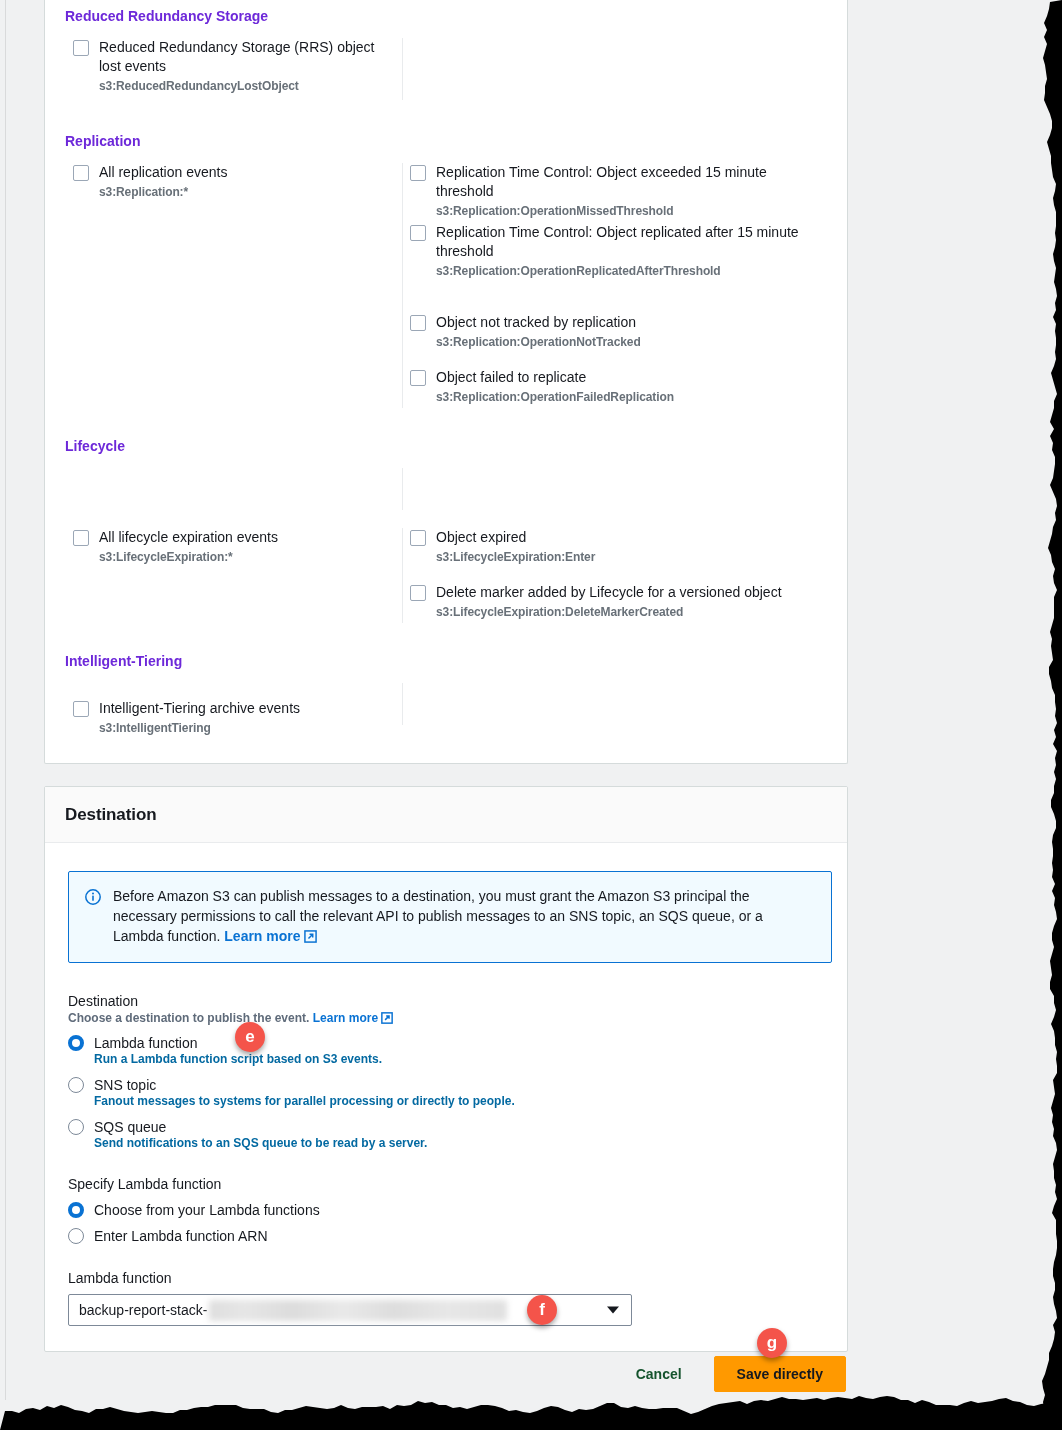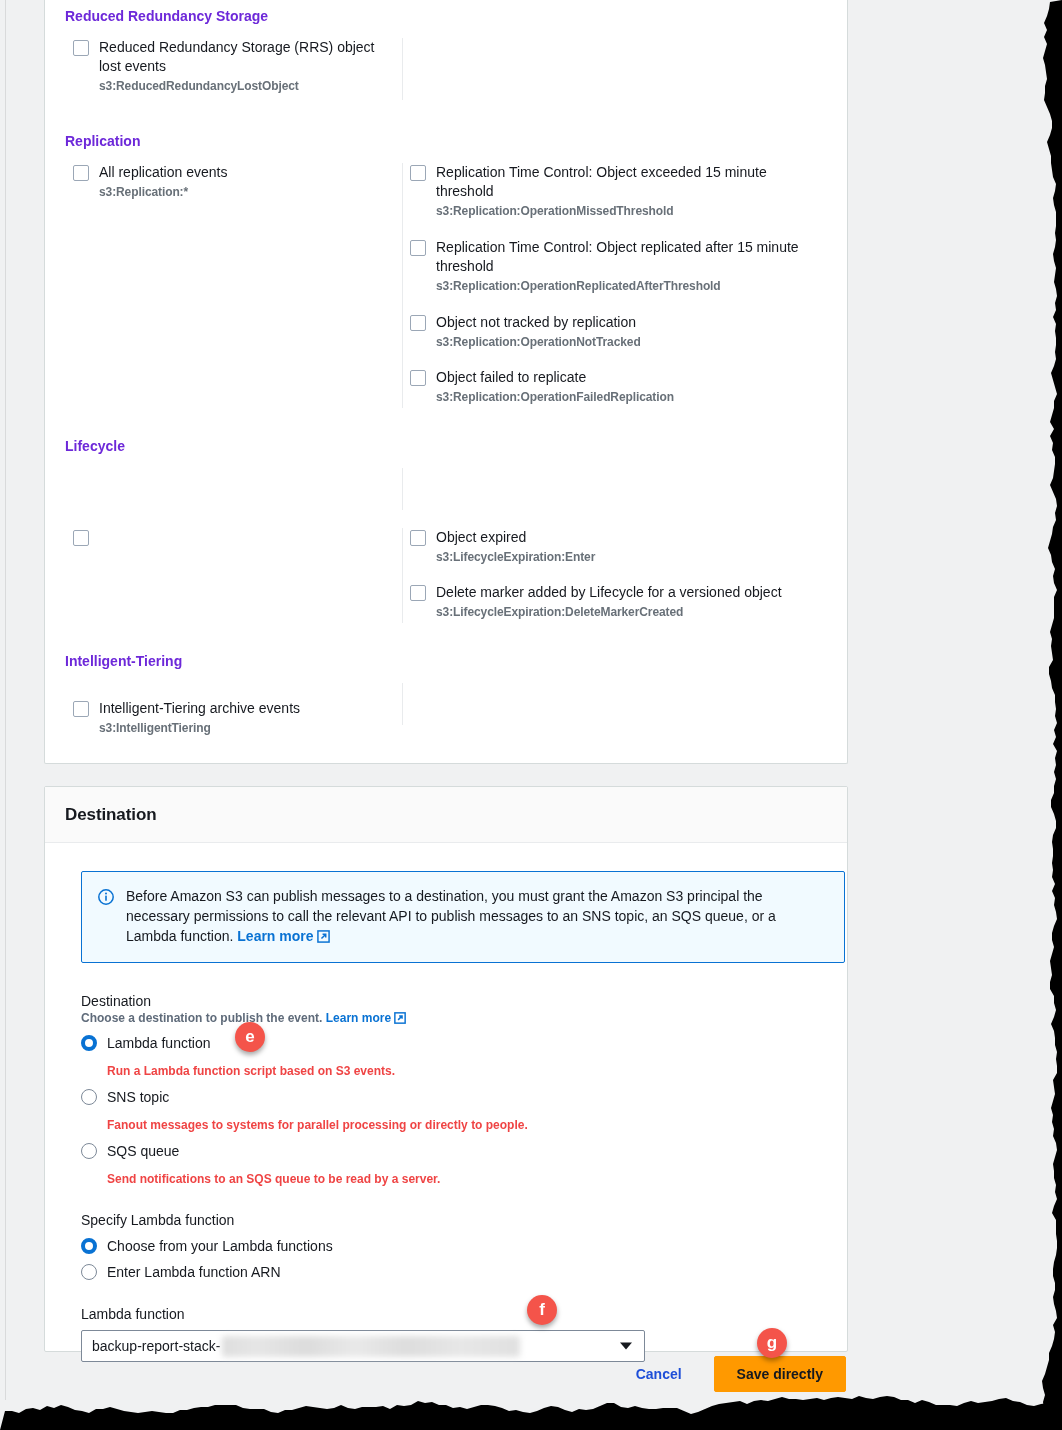--- a/index.html
+++ b/index.html
@@ -48,21 +48,21 @@
     height: 56px;
     background: #fafafa;
     border-bottom: 1px solid #e9ebed;
     display: flex; align-items: center;
     padding: 0 20px;
   }
   .card-header h2 {
     font-size: 17px; font-weight: bold; color: #16191f;
     letter-spacing: -0.1px;
   }
-  .card-body { padding: 0 36px; }
+  .card-body { padding: 0 23px; }
 
   
   .section { position: absolute; left: 20px; width: 764px; }
   .section h3 {
     font-size: 14px; font-weight: 700; color: #6d28d9;
     margin-bottom: 14px;
   }
   .grid2 { position: relative; }
   .col-divider {
     position: absolute; left: 337px; width: 1px;
@@ -121,22 +121,22 @@
   }
   .rb {
     width: 16px; height: 16px; min-width: 16px; border-radius: 50%;
     border: 1px solid #7d8998; background: #fff;
   }
   .rb.on {
     border: 4px solid #0972d3; background: #ffffff;
   }
   .rb-label { font-size: 14px; color: #16191f; }
   .rb-desc {
-    font-size: 12px; color: #ef4444; font-weight: bold;
-    margin-left: 26px; margin-top: 13px;
+    font-size: 12px; color: #0369a1; font-weight: bold;
+    margin-left: 26px; margin-top: 1px;
   }
 
   .select {
     position: relative;
     width: 564px; height: 32px;
     border: 1px solid #7d8998; border-radius: 2px;
     background: #ffffff;
     display: flex; align-items: center;
     padding: 0 10px;
     font-size: 14px; color: #16191f;
@@ -158,21 +158,21 @@
 
   
   .footer {
     position: absolute; left: 0; right: 0; bottom: 0;
     height: 76px;
     display: flex; align-items: center; justify-content: flex-end;
     gap: 18px; padding-right: 2px;
   }
   .btn-cancel {
     background: transparent; border: none;
-    font-size: 14px; font-weight: bold; color: #1d4ed8;
+    font-size: 14px; font-weight: bold; color: #14532d;
     padding: 8px 14px; cursor: pointer;
     font-family: "Liberation Sans", sans-serif;
   }
   .btn-save {
     background: #ff9900; border: 1px solid #ff9900; border-radius: 2px;
     font-size: 14px; font-weight: bold; color: #16191f;
     padding: 9px 22px; cursor: pointer;
     font-family: "Liberation Sans", sans-serif;
   }
 
@@ -225,21 +225,21 @@
         </div>
 
         <div class="opt" style="position:absolute; left:345px; top:0; width:400px;">
           <span class="cb"></span>
           <span class="opt-text">
             <span class="opt-label" style="display:block;">Replication Time Control: Object exceeded 15 minute threshold</span>
             <span class="opt-code" style="display:block;">s3:Replication:OperationMissedThreshold</span>
           </span>
         </div>
 
-        <div class="opt" style="position:absolute; left:345px; top:75px; width:400px;">
+        <div class="opt" style="position:absolute; left:345px; top:60px; width:400px;">
           <span class="cb"></span>
           <span class="opt-text">
             <span class="opt-label" style="display:block;">Replication Time Control: Object replicated after 15 minute threshold</span>
             <span class="opt-code" style="display:block;">s3:Replication:OperationReplicatedAfterThreshold</span>
           </span>
         </div>
 
         <div class="opt" style="position:absolute; left:345px; top:150px; width:400px;">
           <span class="cb"></span>
           <span class="opt-text">
@@ -260,20 +260,24 @@
 
     <div class="section" style="top: 478px;">
       <h3>Lifecycle</h3>
       <div class="grid2" style="height:155px;">
         <div class="col-divider" style="top:0; height:42px;"></div>
         <div class="col-divider" style="top:60px; height:95px;"></div>
 
 
         <div class="opt" style="position:absolute; left:8px; top:60px; width:320px;">
           <span class="cb"></span>
+          <span class="opt-text">
+            <span class="opt-label" style="display:block;">All lifecycle expiration events</span>
+            <span class="opt-code" style="display:block;">s3:LifecycleExpiration:*</span>
+          </span>
         </div>
 
         <div class="opt" style="position:absolute; left:345px; top:60px; width:400px;">
           <span class="cb"></span>
           <span class="opt-text">
             <span class="opt-label" style="display:block;">Object expired</span>
             <span class="opt-code" style="display:block;">s3:LifecycleExpiration:Enter</span>
           </span>
         </div>
 

